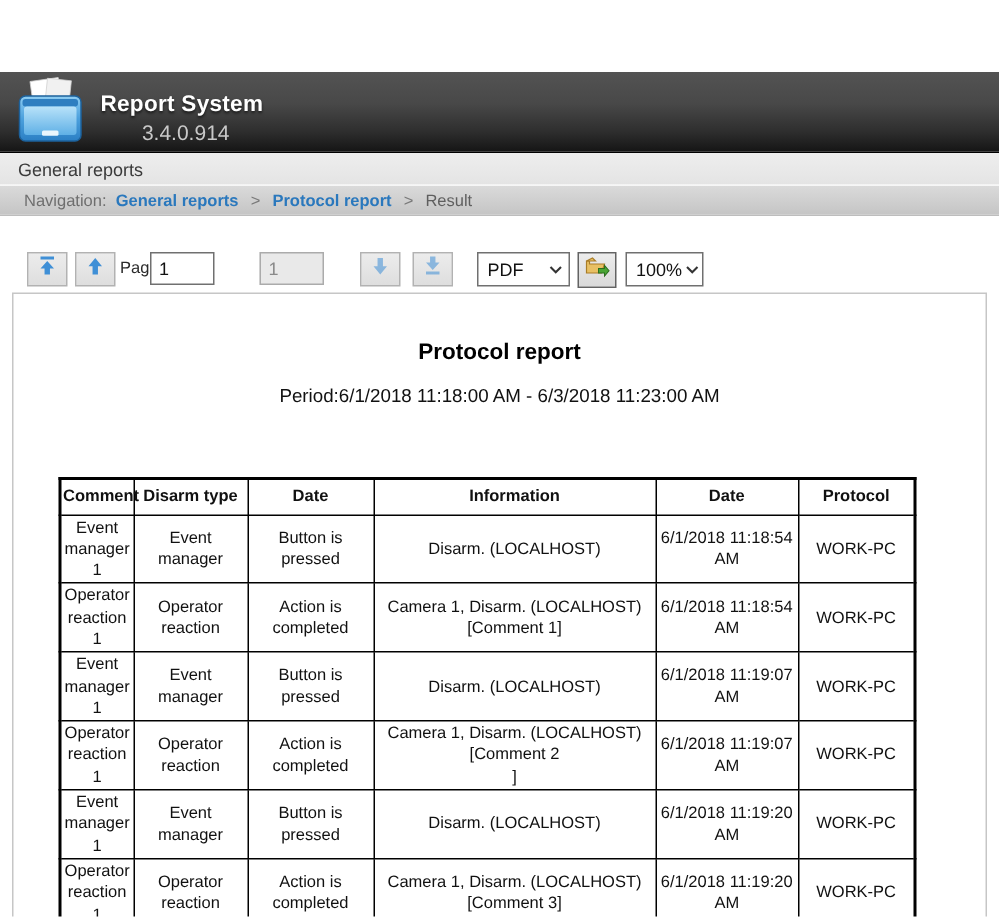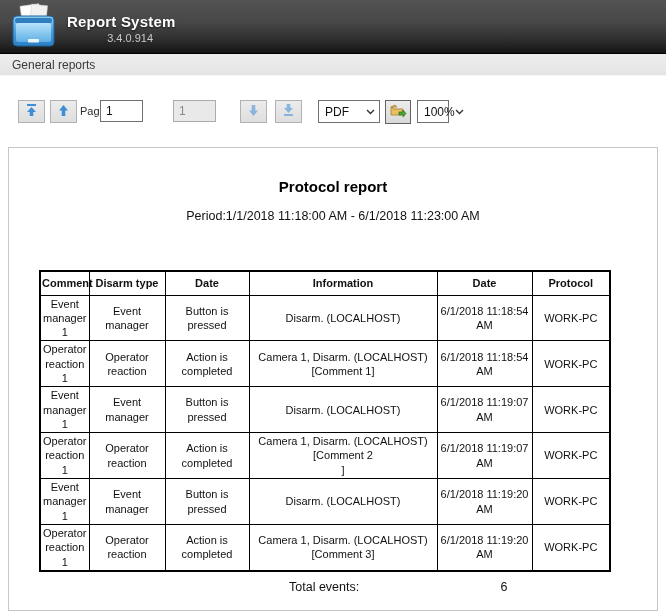--- a/index.html
+++ b/index.html
@@ -2,25 +2,25 @@
 <html><head>
 <meta charset="utf-8">
 <style>
   * { margin:0; padding:0; box-sizing:border-box; }
   html,body { width:666px; height:611px; background:#fff; font-family:"Liberation Sans", sans-serif; overflow:hidden; }
   .app { position:relative; width:666px; height:611px; }
 
   
   .titlebar { position:relative; height:54px;
     background:linear-gradient(180deg,#535353 0%,#484848 40%,#2e2e2e 75%,#151515 100%);
-    border-bottom:1px solid #000; }
+    border-bottom:1px solid #000;margin-top:48px; }
   .app-icon { position:absolute; left:9px; top:3px; }
   .app-title { position:absolute; left:67px; top:13px; font-size:15px; font-weight:bold; color:#ffffff;
     text-shadow:0 1px 2px rgba(0,0,0,.65); letter-spacing:.2px; }
-  .app-version { position:absolute; left:67px; top:32px; width:86px; text-align:right; font-size:11px; color:#c9c9c9; }
+  .app-version { position:absolute; left:67px; top:32px; width:86px; text-align:right; font-size:14px; color:#c9c9c9; }
 
   
   .menubar { height:22px; line-height:22px; background:linear-gradient(#eeeeee,#e4e4e4);
     padding-left:12px; font-size:12px; color:#3a3a3a; border-bottom:1px solid #f6f6f6; }
 
   
   .navbar { height:20px; line-height:20px; background:linear-gradient(#dadada,#c5c5c5);
     padding-left:16px; font-size:11px; color:#6e6e6e; border-bottom:1px solid #bdbdbd; }
   .navbar .crumb-link { color:#2a78bd; font-weight:bold; cursor:pointer; margin:0 3px; }
   .navbar .crumb-sep { color:#7a7a7a; margin:0 2px; }
@@ -85,20 +85,28 @@
       </svg>
     </div>
     <div class="app-title">Report System</div>
     <div class="app-version">3.4.0.914</div>
   </div>
 
   <div class="menubar">
     <span>General reports</span>
   </div>
 
+  <div class="navbar">
+    <span class="crumb-prefix">Navigation:</span>
+    <span class="crumb-link">General reports</span>
+    <span class="crumb-sep">&gt;</span>
+    <span class="crumb-link">Protocol report</span>
+    <span class="crumb-sep">&gt;</span>
+    <span class="crumb-current">Result</span>
+  </div>
 
   <div class="toolbar">
     <div class="tb-btn" style="left:18px;">
       <span>
         <svg width="11" height="14" viewBox="0 0 11 14">
             <rect x="1" y="1" width="9" height="2" fill="#3f8fd6"></rect>
             <path d="M5.5 4 L10 9 H7.3 V13 H3.7 V9 H1 Z" fill="#3f8fd6"></path>
           </svg>
       </span>
     </div>
@@ -138,33 +146,33 @@
     </div>
     <div class="tb-btn export" style="left:385px; width:26px; height:24px;">
       <span>
         <svg width="17" height="15" viewBox="0 0 17 15">
           <path d="M1 4 L1 12 L11 12 L13 6 L3 6 L3 4 Z" fill="#e8c064" stroke="#a97d28" stroke-width="0.8"></path>
           <path d="M1 4 L5 2 L7 4 Z" fill="#e8c064" stroke="#a97d28" stroke-width="0.8"></path>
           <path d="M9 9 L13 9 L13 7 L16 10.5 L13 14 L13 12 L9 12 Z" fill="#49a534" stroke="#2c6e1e" stroke-width="0.7"></path>
         </svg>
       </span>
     </div>
-    <div class="combo" style="left:417px; width:32px;">
+    <div class="combo" style="left:417px; width:52px;">
       <span>100%</span>
       <span class="chev">
         <svg width="9" height="6" viewBox="0 0 9 6">
             <polyline points="1,1 4.5,4.5 8,1" fill="none" stroke="#333" stroke-width="1.4"></polyline>
           </svg>
       </span>
     </div>
   </div>
 
   <div class="report-container">
     <div class="report-title">Protocol report</div>
-    <div class="report-period">Period:1/1/2018 11:18:00 AM - 6/1/2018 11:23:00 AM</div>
+    <div class="report-period">Period:6/1/2018 11:18:00 AM - 6/3/2018 11:23:00 AM</div>
 
     <table class="protocol">
       <colgroup>
         <col style="width:49px">
           <col style="width:76px">
           <col style="width:84px">
         <col style="width:188px">
           <col style="width:95px">
           <col style="width:78px">
       </colgroup>

